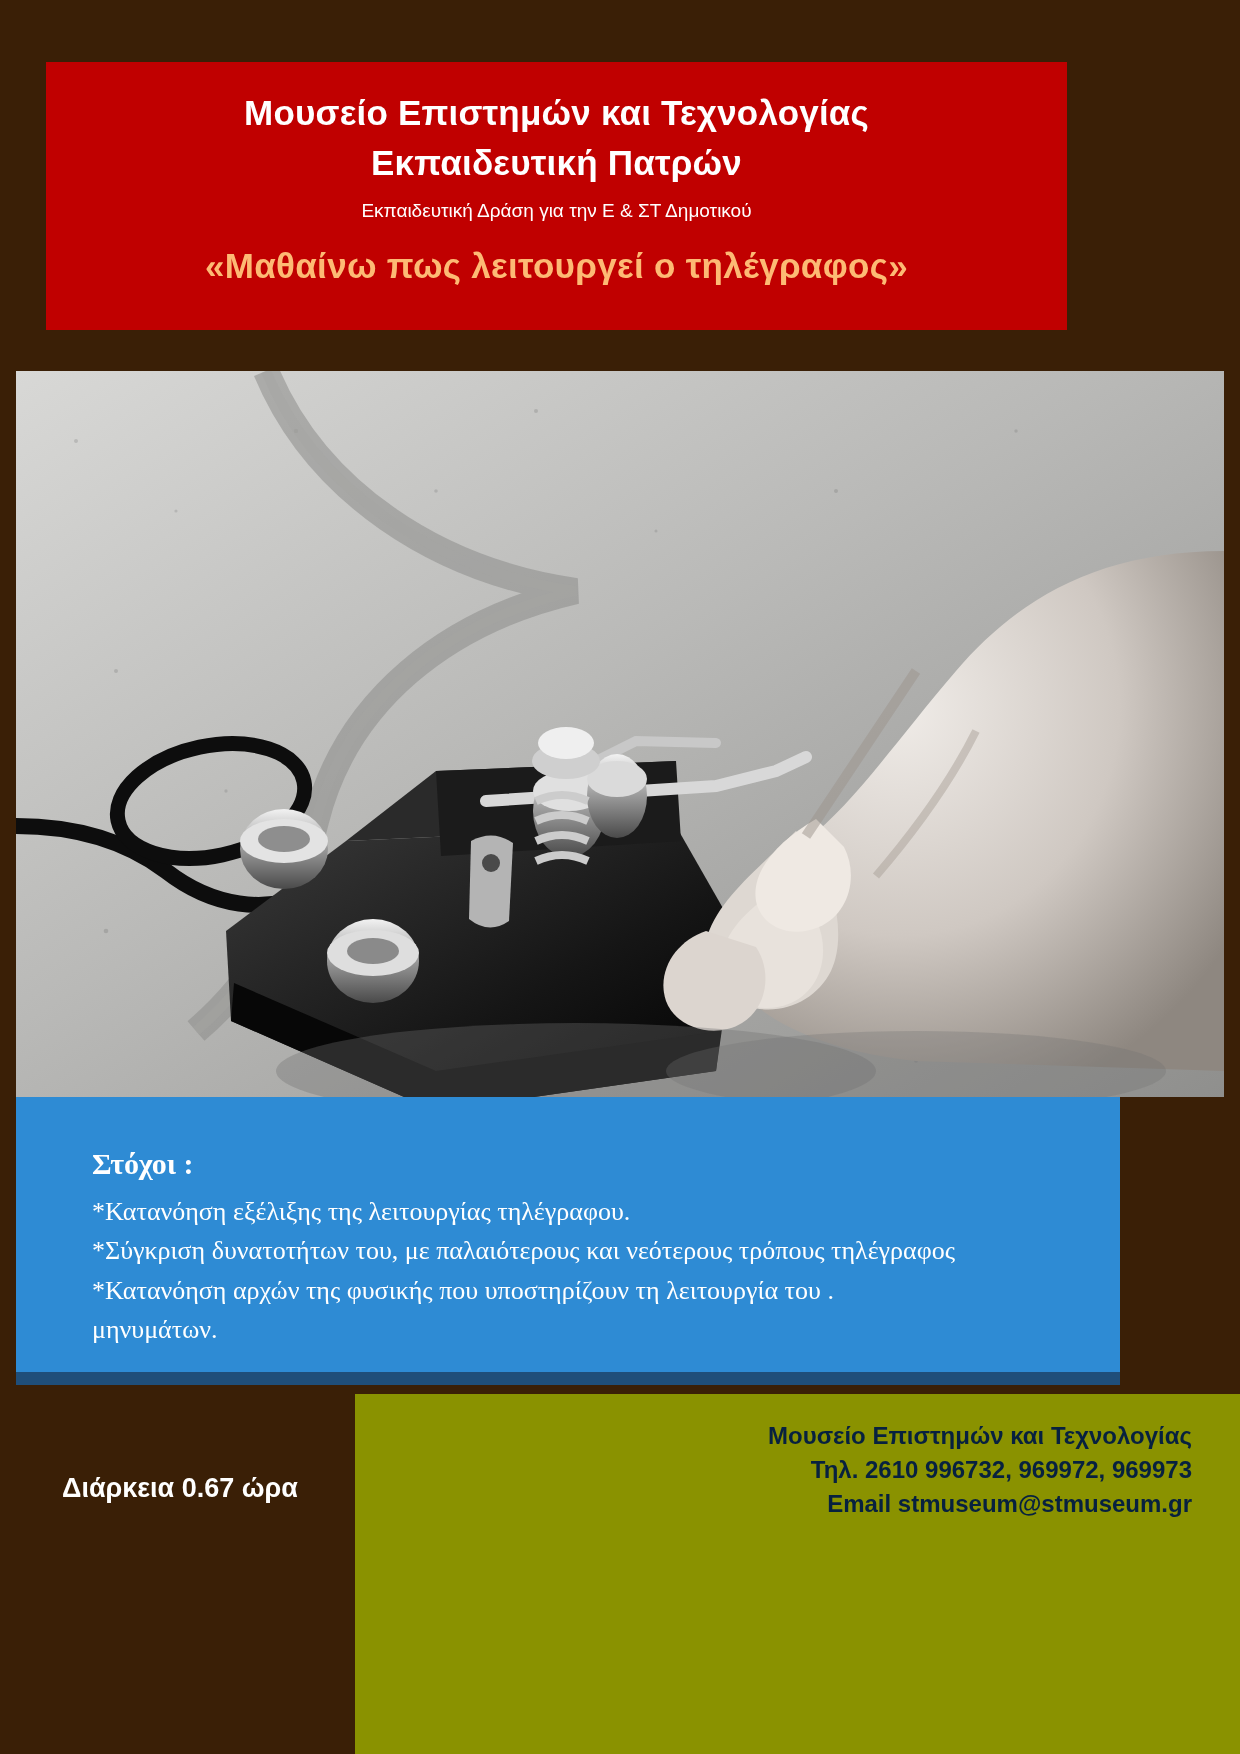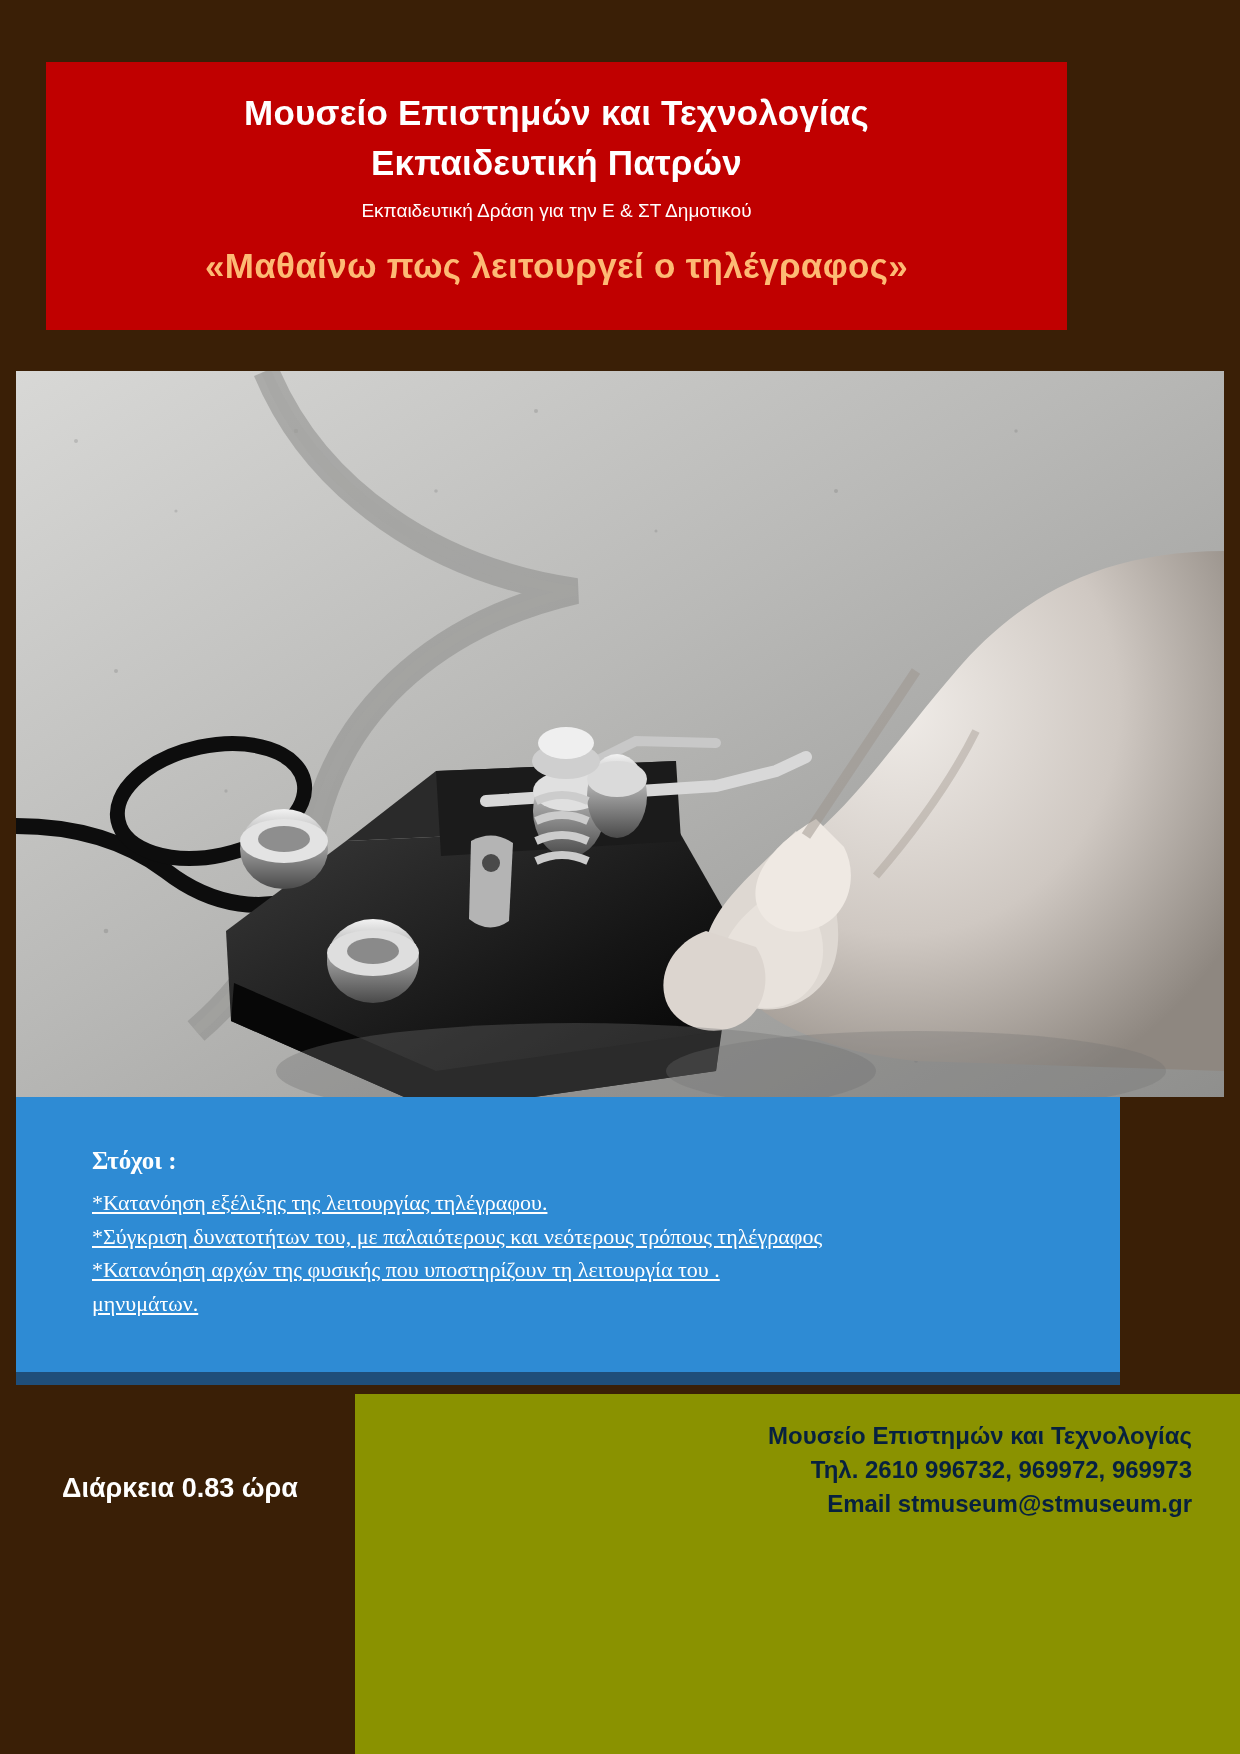--- a/index.html
+++ b/index.html
@@ -75,31 +75,30 @@
     left: 16px;
     top: 1097px;
     width: 1104px;
     height: 275px;
     background: #2e8bd4;
     box-sizing: border-box;
     padding: 50px 62px 0 76px;
   }
   .goals-title {
     color: #ffffff;
-    font-size: 25px;
+    font-size: 30px;
     font-weight: bold;
     margin-bottom: 12px;
     font-family: "Liberation Serif", serif;
   }
   .goals-list {
     color: #ffffff;
-    font-size: 22px;
+    font-size: 26px;
     line-height: 1.48;
     font-family: "Liberation Serif", serif;
-    text-decoration: underline;
   }
   .goals-list div { margin-bottom: 1px; }
 
   
   .footer-left {
     position: absolute;
     left: 0;
     top: 1394px;
     width: 355px;
     height: 360px;
@@ -258,18 +257,18 @@
   <div class="goals-list">
     <div>*Κατανόηση εξέλιξης της λειτουργίας τηλέγραφου.</div>
     <div>*Σύγκριση δυνατοτήτων του, με παλαιότερους και νεότερους τρόπους τηλέγραφος</div>
     <div>*Κατανόηση  αρχών της φυσικής που υποστηρίζουν τη λειτουργία του .</div>
     <div>μηνυμάτων.</div>
   </div>
 </div>
 
 <div class="footer-left"></div>
 <div class="footer-olive"></div>
-<div class="duration">Διάρκεια 0.83 ώρα</div>
+<div class="duration">Διάρκεια 0.67 ώρα</div>
 <div class="contact">
   <div class="line1">Μουσείο Επιστημών και Τεχνολογίας</div>
   <div>Τηλ. 2610 996732, 969972, 969973</div>
   <div>Email stmuseum@stmuseum.gr</div>
 </div>
 
 </body></html>

